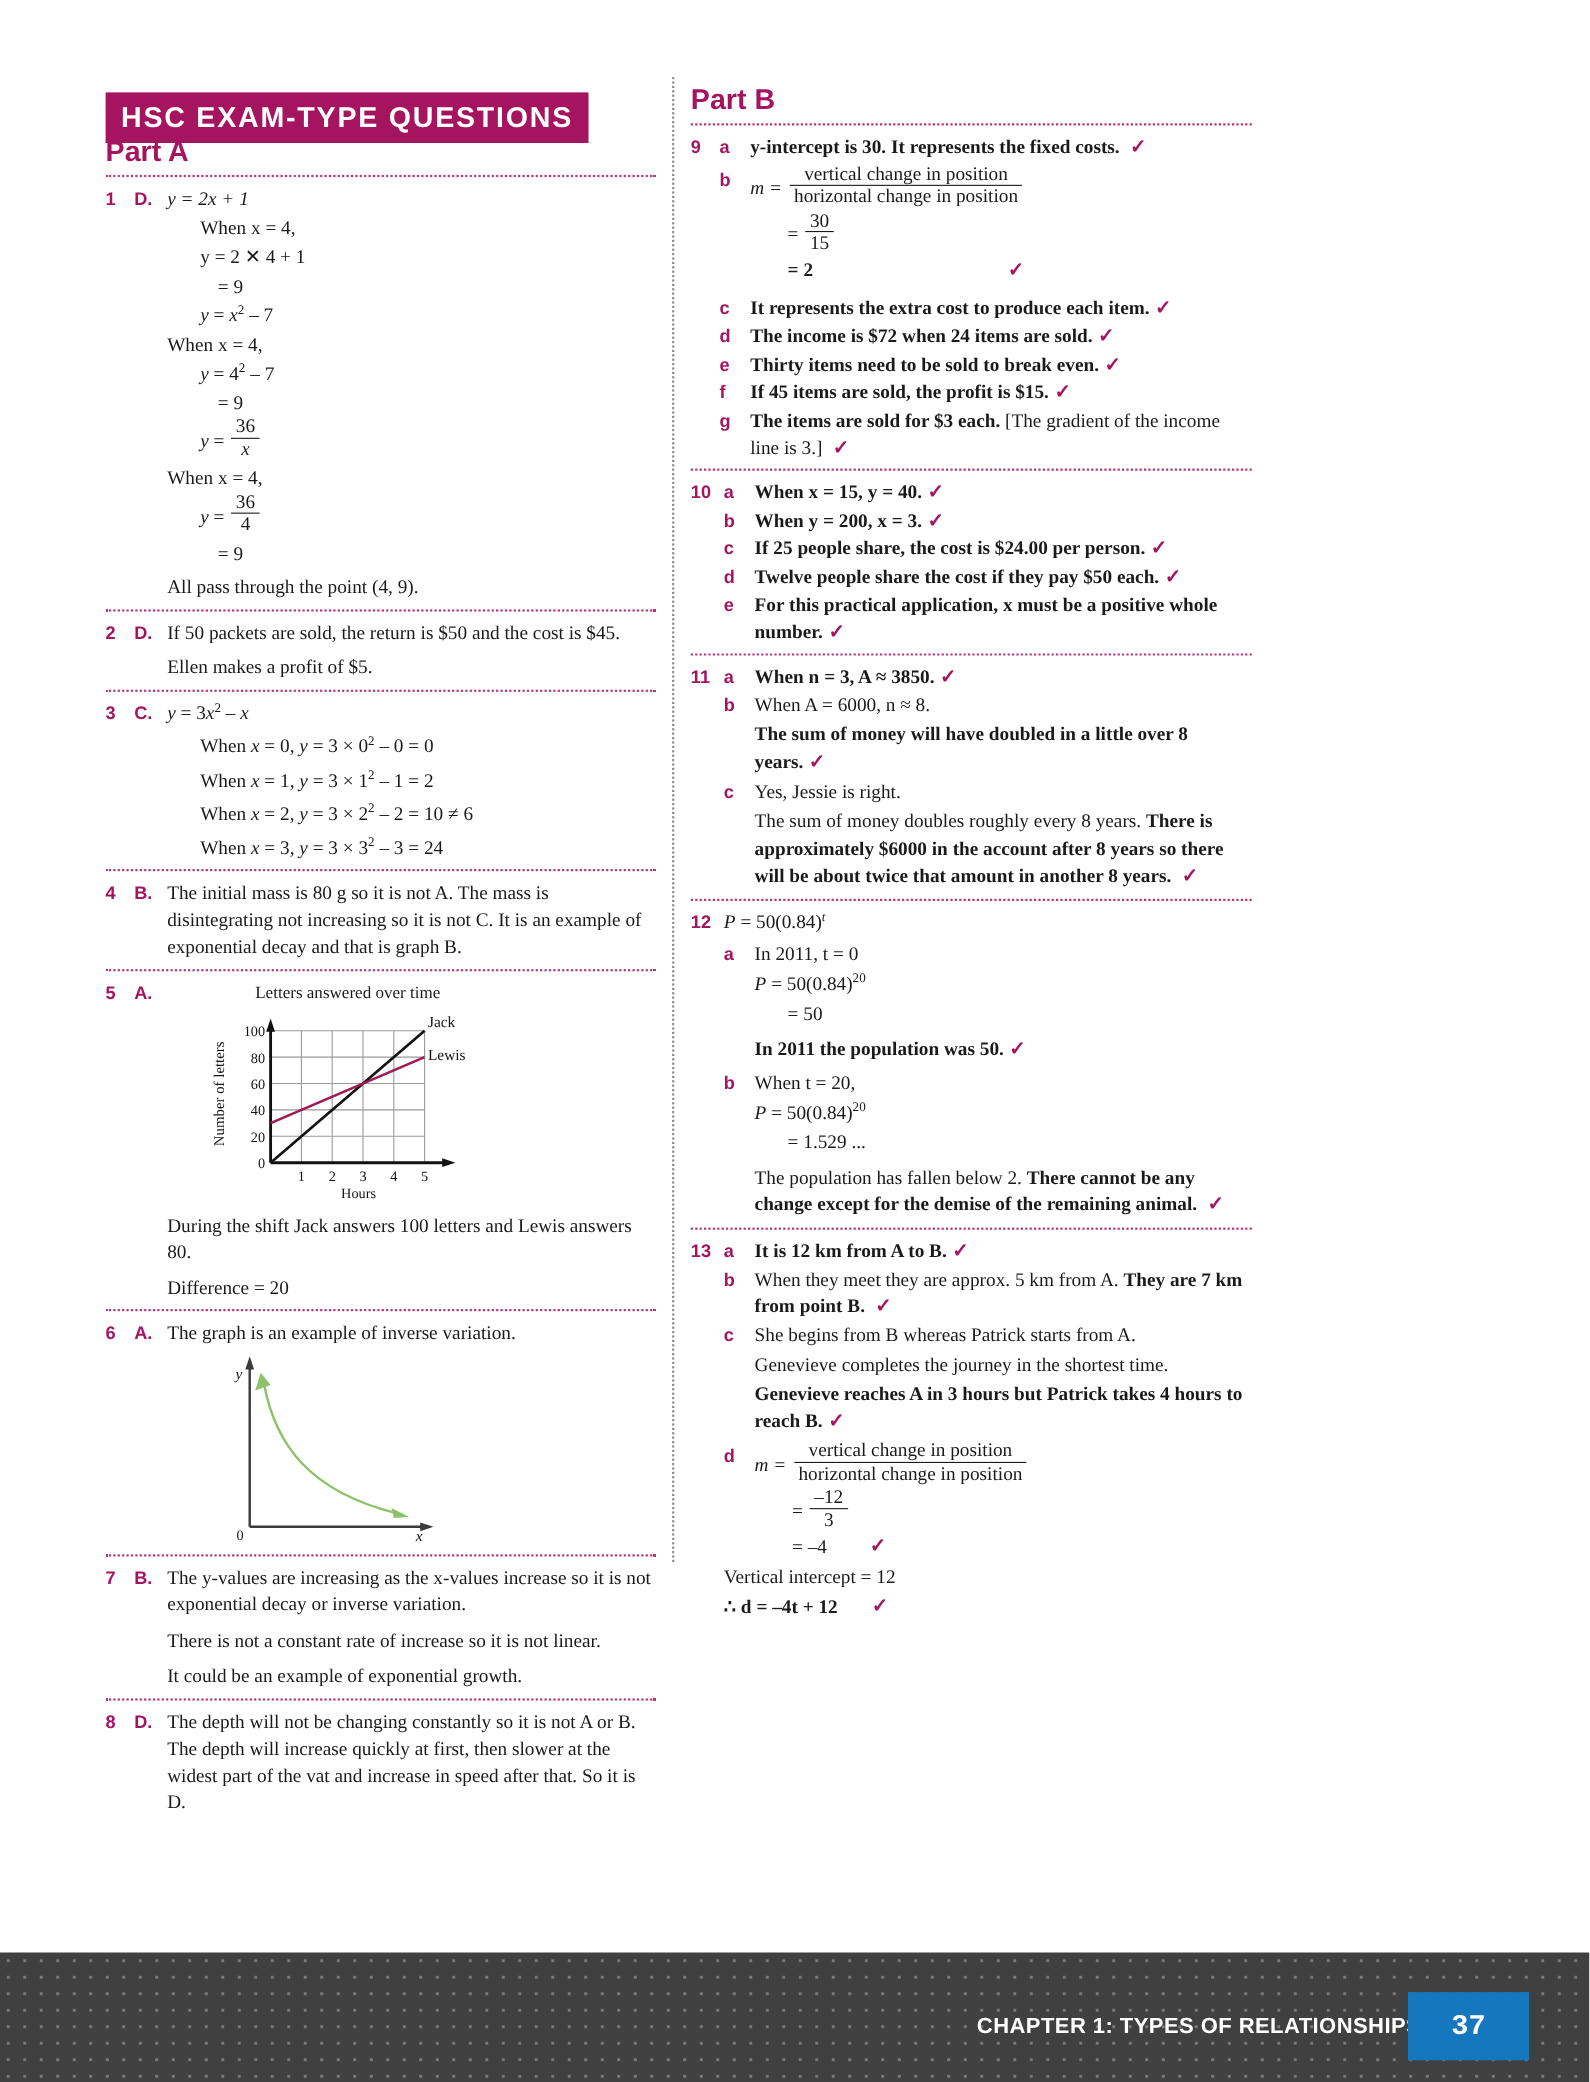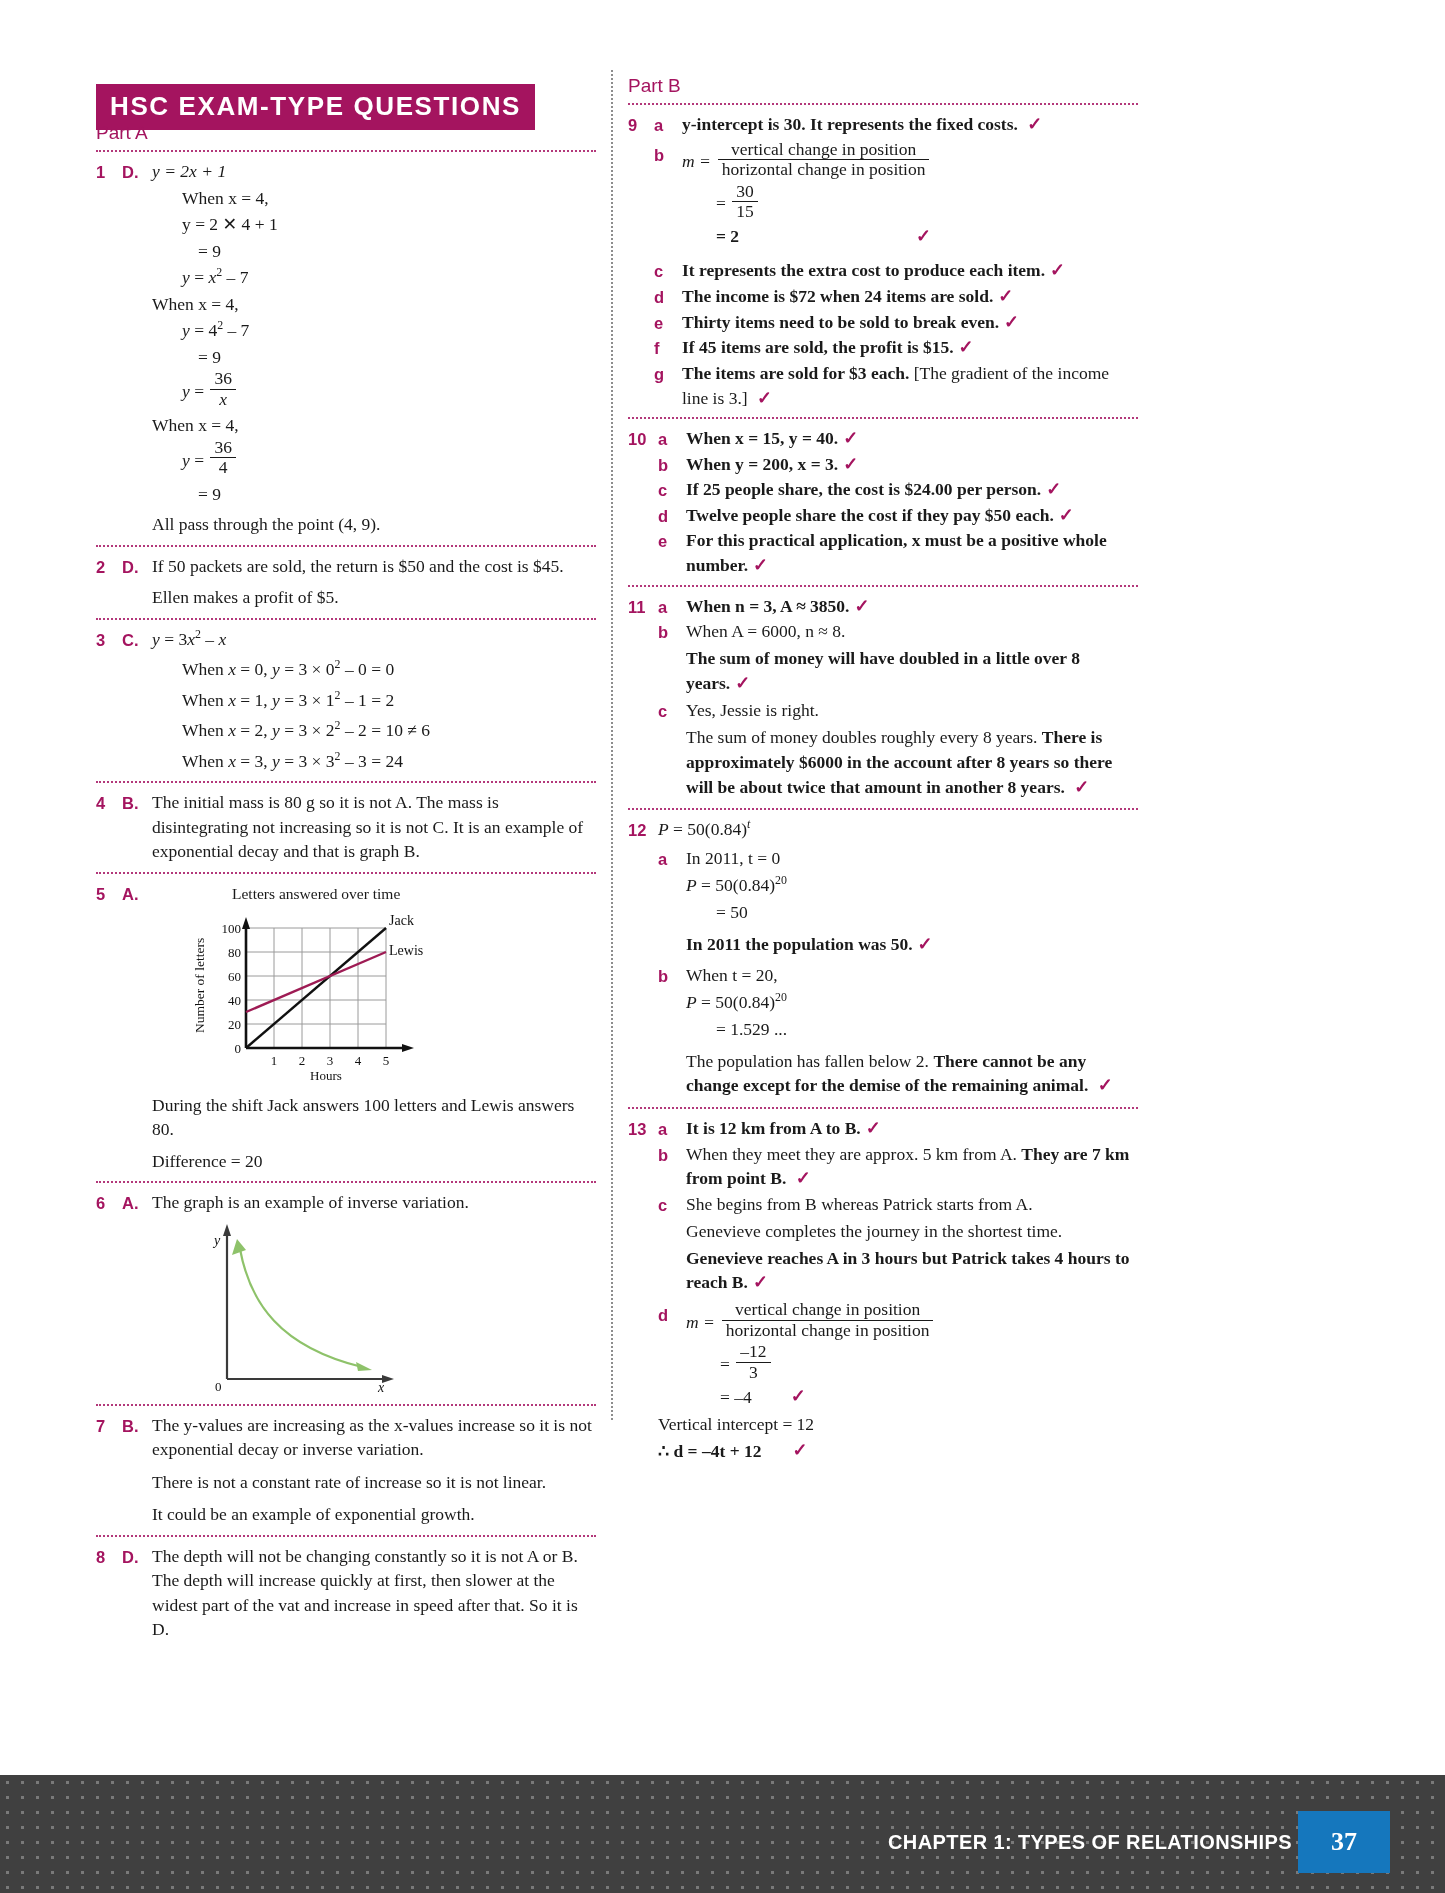--- a/index.html
+++ b/index.html
@@ -24,21 +24,21 @@
   .col-left{left:96px;width:500px;}
   .col-right{left:628px;width:510px;}
 
   .col-divider{
     position:absolute;left:611px;top:70px;width:0;height:1350px;
     border-left:2px dotted #8d8d8d;
   }
 
   .part-title{
     font-family:"Liberation Sans",sans-serif;
-    font-weight:normal;font-size:19px;color:#a4145f;
+    font-weight:bold;font-size:26px;color:#a4145f;
     margin:0 0 4px 0;
   }
 
   .dotrule{
     border-top:2.5px dotted #b3387a;
     margin:6px 0 7px 0;height:0;
   }
 
   
   .q{display:flex;align-items:flex-start;font-size:17.5px;line-height:1.40;}
@@ -92,23 +92,23 @@
           background:#404040;overflow:hidden;}
   .footer .dots{position:absolute;inset:0;
      background-image:radial-gradient(#ffffff 1.6px, transparent 1.7px);
      background-size:15px 15px;opacity:.30;}
   .footer-label{
     position:absolute;right:153px;bottom:39px;
     font-family:"Liberation Sans",sans-serif;font-weight:bold;
     font-size:20px;color:#ffffff;letter-spacing:.4px;white-space:nowrap;
   }
   .pagebox{
-    position:absolute;right:55px;bottom:20px;width:92px;height:62px;
+    position:absolute;right:55px;bottom:20px;width:110px;height:62px;
     background:#1577bd;color:#ffffff;
-    font-family:Liberation Serif, serif;font-weight:bold;font-size:26px;
+    font-family:Liberation Mono, monospace;font-weight:bold;font-size:26px;
     display:flex;align-items:center;justify-content:center;
   }
 </style>
 </head>
 <body>
 
 <div class="page">
 
   <div class="hsc-banner">HSC EXAM-TYPE QUESTIONS</div>
 

